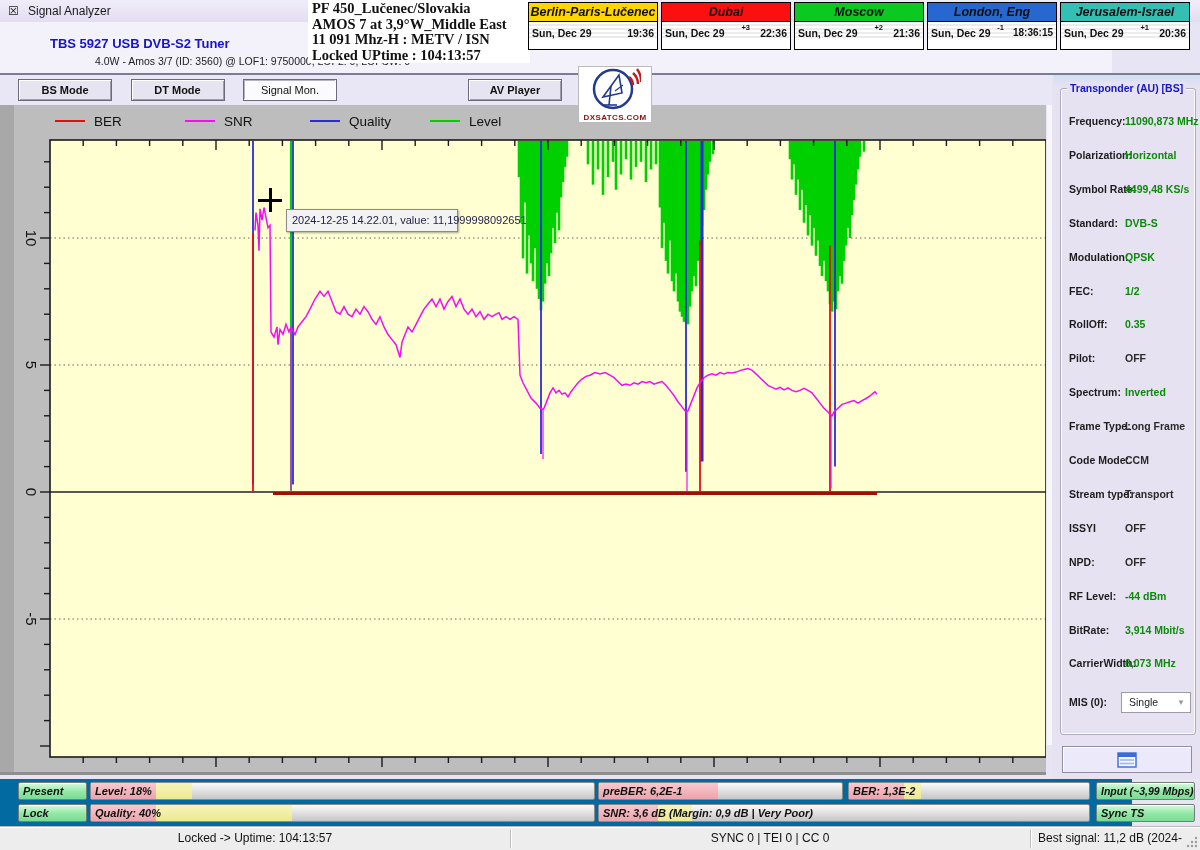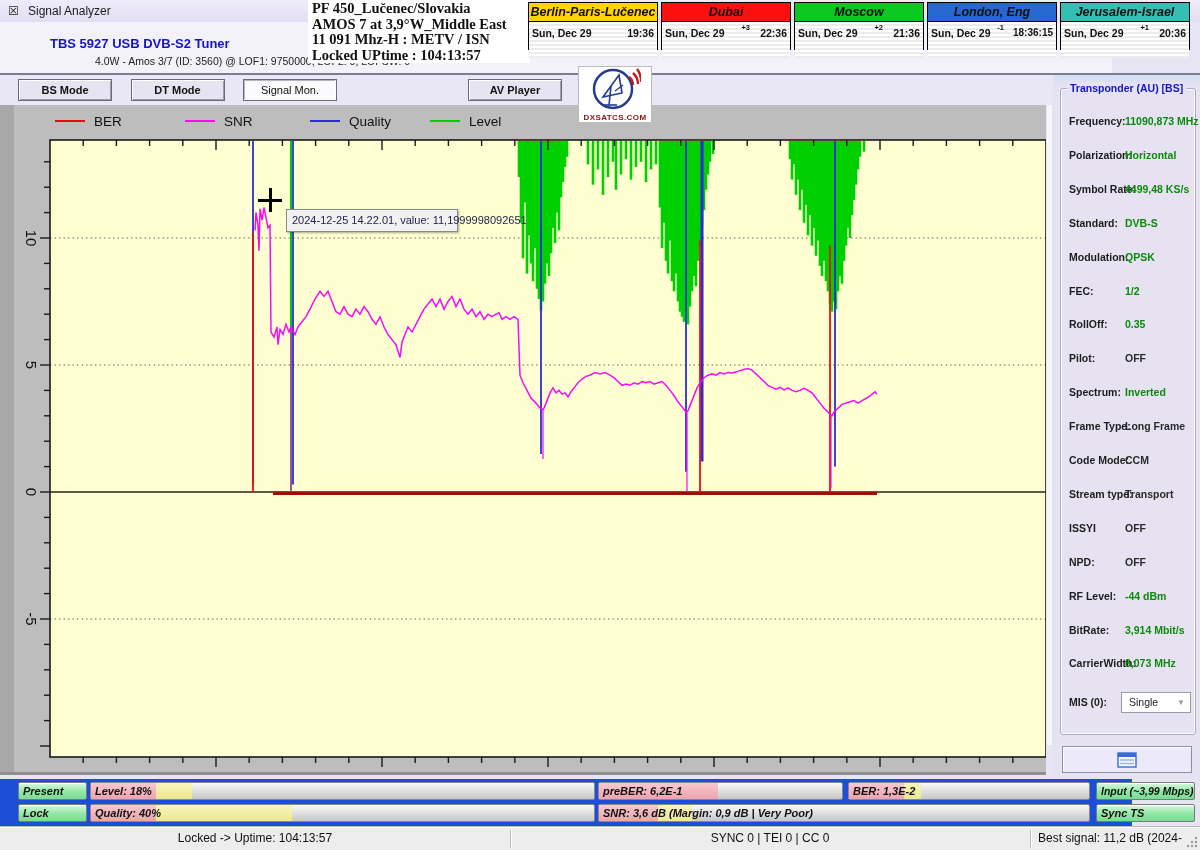--- a/index.html
+++ b/index.html
@@ -18,21 +18,21 @@
   #tuner-sub{position:absolute;left:95px;top:33px;font-size:10.5px;color:#222;}
   #header-block{position:absolute;left:308px;top:0;width:222px;height:63px;background:#fff;
      font-family:"Liberation Serif",serif;font-weight:bold;font-size:14.5px;line-height:15.5px;
      padding:1px 0 0 4px;white-space:nowrap;}
   #hdr-divider{position:absolute;left:0;top:73px;width:1200px;height:2px;background:#7c7c94;}
   
   #clocks{position:absolute;left:528px;top:2px;height:48px;display:flex;gap:3px;}
   .clock{width:130px;border:1.5px solid #000;background:#fff;}
   .clock-name{height:19px;border-bottom:1.5px solid #000;font-style:italic;font-weight:bold;
      font-size:12.5px;text-align:center;line-height:18px;overflow:hidden;white-space:nowrap;}
-  .clock-body{position:relative;height:36px;
+  .clock-body{position:relative;height:16px;
      background:repeating-linear-gradient(180deg,#fff 0 2px,#ececec 2px 4px);text-decoration:underline;}
   .clock-date{position:absolute;left:3px;top:5px;font-size:10.5px;font-weight:bold;}
   .clock-off{position:absolute;right:40px;top:1px;font-size:7.5px;font-weight:bold;}
   .clock-time{position:absolute;right:3px;top:5px;font-size:10.5px;font-weight:bold;}
   
   #modebar{position:absolute;left:0;top:75px;width:1052px;height:30px;background:#e9e6f5;}
   .mode-btn{position:absolute;top:4px;width:94px;height:22px;font-size:11px;font-weight:bold;
      text-align:center;line-height:20px;background:#e7e4f1;
      border:1px solid #6a6a78;box-shadow:inset 1px 1px 0 #fff, inset -1px -1px 0 #9d9dab;}
   .mode-btn.active{background:#fbfbfd;box-shadow:inset -1px -1px 0 #fff, inset 1px 1px 0 #b5b5c2;
@@ -67,21 +67,21 @@
   .tp-row{position:absolute;left:0;width:136px;height:14px;}
   .tp-label{position:absolute;left:8px;font-size:10.5px;font-weight:bold;color:#1c1c1c;}
   .tp-value{position:absolute;left:64px;font-size:10.5px;font-weight:bold;white-space:nowrap;}
   .tp-green{color:#0b8a0b;} .tp-black{color:#2a2a2a;}
   #mis-select{position:absolute;left:60px;top:603px;width:70px;height:21px;background:#fff;
      border:1px solid #9a9aa8;font-size:10.5px;line-height:19px;padding-left:7px;color:#222;}
   #mis-chevron{position:absolute;right:5px;top:7px;width:8px;height:6px;color:#999;font-size:8px;line-height:6px;}
   #list-btn{position:absolute;left:10px;top:671px;width:130px;height:27px;background:#eceafa;
      border:1px solid #8f8fa0;box-shadow:inset 1px 1px 0 #fff;display:flex;align-items:center;justify-content:center;}
   
-  #statusrows{position:absolute;left:0;top:779px;width:1132px;height:47px;background:#1d4ed8;}
+  #statusrows{position:absolute;left:0;top:779px;width:1132px;height:47px;background:#0369a1;}
   .badge{position:absolute;height:18px;border:1px solid #7a7a7a;border-radius:2px;
      background:linear-gradient(180deg,#dcf8e0,#8fe8a4 55%,#7adB92);
      font-size:11px;font-weight:bold;font-style:italic;line-height:16px;padding-left:4px;
      box-shadow:inset 0 1px 0 #fff;}
   .pbar{position:absolute;height:18px;border:1px solid #8a8a8a;border-radius:2px;
      background:linear-gradient(180deg,#fafafa,#c6c6c6);overflow:hidden;}
   .pbar .seg{position:absolute;top:0;height:100%;}
   .seg-pink{background:linear-gradient(180deg,#f8c9cf,#eda3ac);}
   .seg-yellow{background:linear-gradient(180deg,#f7f5bb,#ece88f);}
   .pbar .ptext{position:absolute;left:4px;top:0;font-size:11px;font-weight:bold;font-style:italic;

